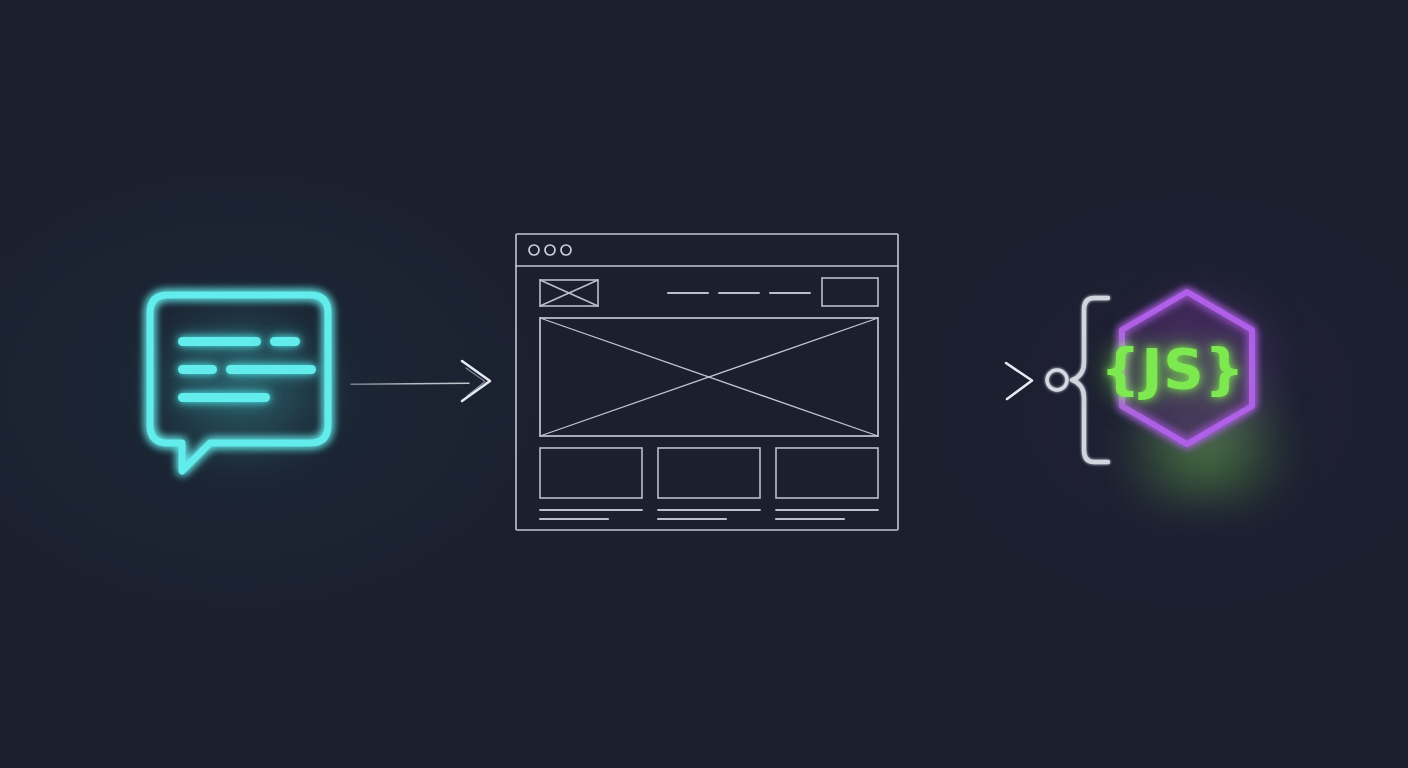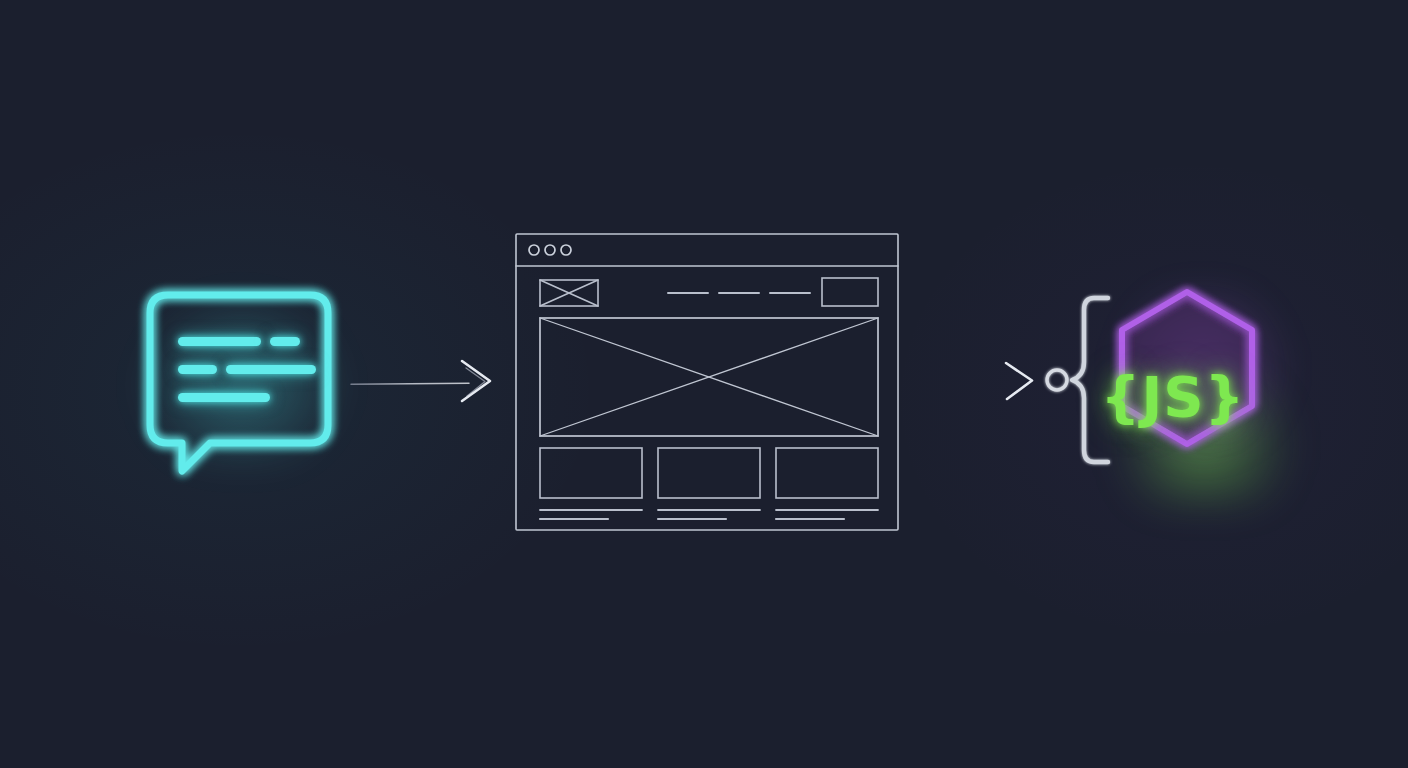--- a/index.html
+++ b/index.html
@@ -59,21 +59,20 @@
   }
   .js-svg { position:absolute; left:0; top:0; }
   #js-text {
     position:absolute; left:1100px; top:336px;
     width:146px; text-align:center;
     font-family:"DejaVu Sans", sans-serif;
     font-size:56px; font-weight:bold; letter-spacing:1px;
     color:#7ee850;
     text-shadow:0 0 8px rgba(126,232,80,0.95), 0 0 20px rgba(126,232,80,0.6), 0 0 34px rgba(126,232,80,0.35);
     pointer-events:none;
-    margin-top:28px;
   }
 </style>
 </head>
 <body>
 
 <div id="stage">
 
   <div class="node" id="bubble-node">
     <div class="bubble-glow"></div>
 

